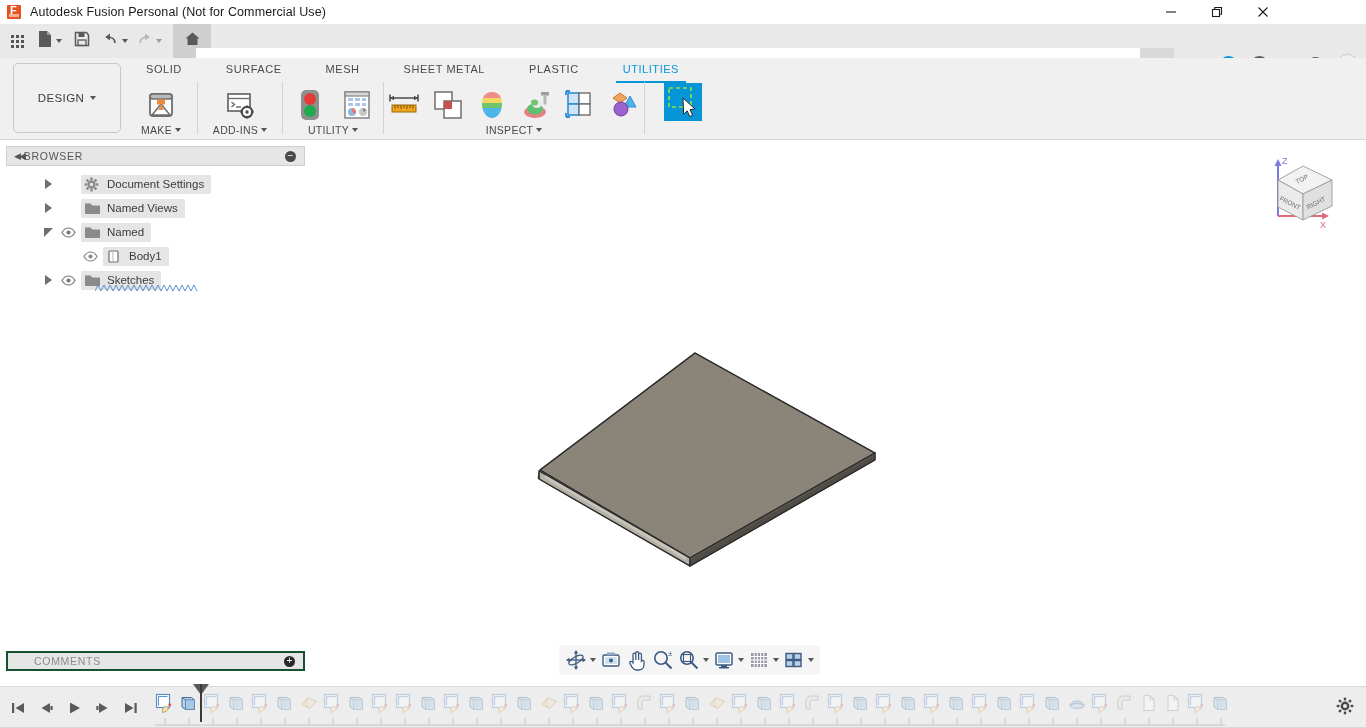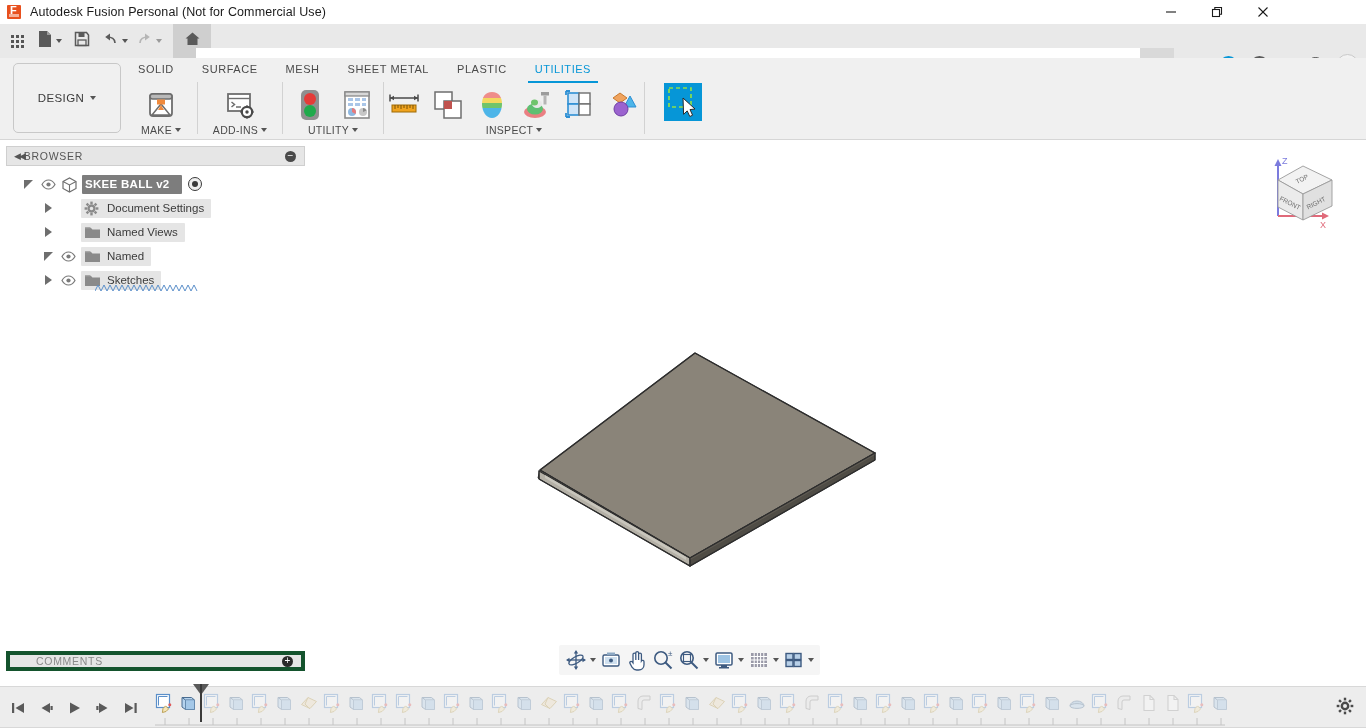--- a/index.html
+++ b/index.html
@@ -96,21 +96,21 @@
     position: absolute; top: 58px; left: 0; width: 1366px; height: 82px;
     background: #f0f0f0; border-bottom: 1px solid #d6d6d6;
   }
   .design-box {
     position: absolute; left: 13px; top: 5px; width: 108px; height: 70px;
     border: 1px solid #c8c8c8; border-radius: 5px; background: #f0f0f0;
     display: flex; align-items: center; justify-content: center;
     font-size: 11.5px; color: #3a3a3a; letter-spacing: .4px;
   }
   .ribbon-tabs {
-    position: absolute; left: 124px; top: 0; height: 22px; display: flex; align-items: center; gap: 0;
+    position: absolute; left: 132px; top: 0; height: 22px; display: flex; align-items: center; gap: 16px;
   }
   .rtab {
     font-size: 11px; color: #4a4a4a; letter-spacing: .55px; padding: 0 14px; height: 22px;
     display: flex; align-items: center; position: relative; white-space: nowrap;
   }
   .rtab.active { color: #0696d7; }
   .rtab.active::after {
     content: ""; position: absolute; left: 7px; right: 7px; bottom: -3px; height: 2.5px; background: #0696d7;
   }
   .ribbon-body { position: absolute; left: 130px; top: 22px; right: 0; height: 60px; display: flex; align-items: flex-start; }
@@ -150,21 +150,21 @@
   .ticon { width: 17px; height: 15px; margin-right: 6px; flex: 0 0 auto; }
   .radio-dot {
     width: 14px; height: 14px; border-radius: 50%; border: 1.6px solid #3a3a3a; margin-left: 6px;
     display: flex; align-items: center; justify-content: center; flex: 0 0 auto; background: #efefef;
   }
   .radio-dot i { width: 6px; height: 6px; border-radius: 50%; background: #3a3a3a; display: block; }
 
   
   .comments-bar {
     position: absolute; left: 6px; top: 651px; width: 299px; height: 20px;
-    background: #e6e6e6; border: 4px solid #14532d; display: flex; align-items: center;
+    background: #e6e6e6; border: 2px solid #14532d; display: flex; align-items: center;
   }
   .comments-title { margin-left: 26px; font-size: 10.5px; color: #8a8a8a; letter-spacing: .7px; }
   .comments-plus {
     margin-left: auto; margin-right: 8px; width: 11px; height: 11px; border-radius: 50%;
     background: #2a2a2a; color: #fff; font-size: 10px; display:flex; align-items:center; justify-content:center; line-height:1;
   }
 
   
   .viewport { position: absolute; left: 0; top: 140px; width: 1366px; height: 545px; background: #ffffff; }
   .viewcube { position: absolute; right: 18px; top: 10px; width: 90px; height: 90px; }
@@ -552,43 +552,20 @@
   </div>
 
   <div class="browser-header">
     <span class="browser-collapse">◀◀</span>
     <span class="browser-title">BROWSER</span>
     <span class="browser-minus">−</span>
   </div>
 
   <div class="tree">
 
-    <div class="trow" style="padding-left:18px;">
-      <span class="expander">
-          <span class="exp-down"></span>
-        </span>
-      <span class="eye">
-        <svg width="15" height="11" viewBox="0 0 15 11">
-            <path d="M7.5 1C3.5 1 1 5.5 1 5.5S3.5 10 7.5 10 14 5.5 14 5.5 11.5 1 7.5 1z" fill="none" stroke="#7a7a7a" stroke-width="1.2"></path>
-            <circle cx="7.5" cy="5.5" r="2.1" fill="#7a7a7a"></circle>
-          </svg>
-      </span>
-      <span class="ticon">
-        <svg width="17" height="16" viewBox="0 0 17 16">
-            <path d="M2 4.5L8.5 1 15 4.5v7L8.5 15 2 11.5z" fill="#ffffff" stroke="#6e6e6e" stroke-width="1.2"></path>
-            <path d="M2 4.5L8.5 8 15 4.5M8.5 8v7" fill="none" stroke="#6e6e6e" stroke-width="1.1"></path>
-          </svg>
-      </span>
-      <span class="tlabel-wrap sel" style="margin-left:-2px;">
-        <span>SKEE BALL v2</span>
-      </span>
-      <span class="radio-dot">
-          <i></i>
-        </span>
-    </div>
 
     <div class="trow" style="padding-left:38px;">
       <span class="expander">
           <span class="exp-right"></span>
         </span>
       <span class="eye"></span>
       <span class="tlabel-wrap">
         <span class="ticon">
           <svg width="15" height="15" viewBox="0 0 15 15">
               <circle cx="7.5" cy="7.5" r="3" fill="none" stroke="#8a8a8a" stroke-width="2.4"></circle>
@@ -639,20 +616,38 @@
         <span class="ticon">
           <svg width="17" height="14" viewBox="0 0 17 14">
               <path d="M1 3h6l1.5 1.5H16V13H1z" fill="#8a8a8a"></path>
               <path d="M1 2h5.5v1.3H1z" fill="#a8a8a8"></path>
             </svg>
         </span>
         <span>Named</span>
       </span>
     </div>
 
+    <div class="trow" style="padding-left:60px;">
+      <span class="expander"></span>
+      <span class="eye">
+        <svg width="15" height="11" viewBox="0 0 15 11">
+            <path d="M7.5 1C3.5 1 1 5.5 1 5.5S3.5 10 7.5 10 14 5.5 14 5.5 11.5 1 7.5 1z" fill="none" stroke="#8a8a8a" stroke-width="1.2"></path>
+            <circle cx="7.5" cy="5.5" r="2.1" fill="#8a8a8a"></circle>
+          </svg>
+      </span>
+      <span class="tlabel-wrap">
+        <span class="ticon">
+          <svg width="15" height="15" viewBox="0 0 15 15">
+              <rect x="3" y="2" width="9" height="11" rx="1" fill="#fff" stroke="#6e6e6e" stroke-width="1.2"></rect>
+              <path d="M7 2v11" stroke="#b5b5b5" stroke-width="1"></path>
+            </svg>
+        </span>
+        <span>Body1</span>
+      </span>
+    </div>
 
     <div class="trow" style="padding-left:38px;">
       <span class="expander">
           <span class="exp-right"></span>
         </span>
       <span class="eye">
         <svg width="15" height="11" viewBox="0 0 15 11">
             <path d="M7.5 1C3.5 1 1 5.5 1 5.5S3.5 10 7.5 10 14 5.5 14 5.5 11.5 1 7.5 1z" fill="none" stroke="#7a7a7a" stroke-width="1.2"></path>
             <circle cx="7.5" cy="5.5" r="2.1" fill="#7a7a7a"></circle>
           </svg>

